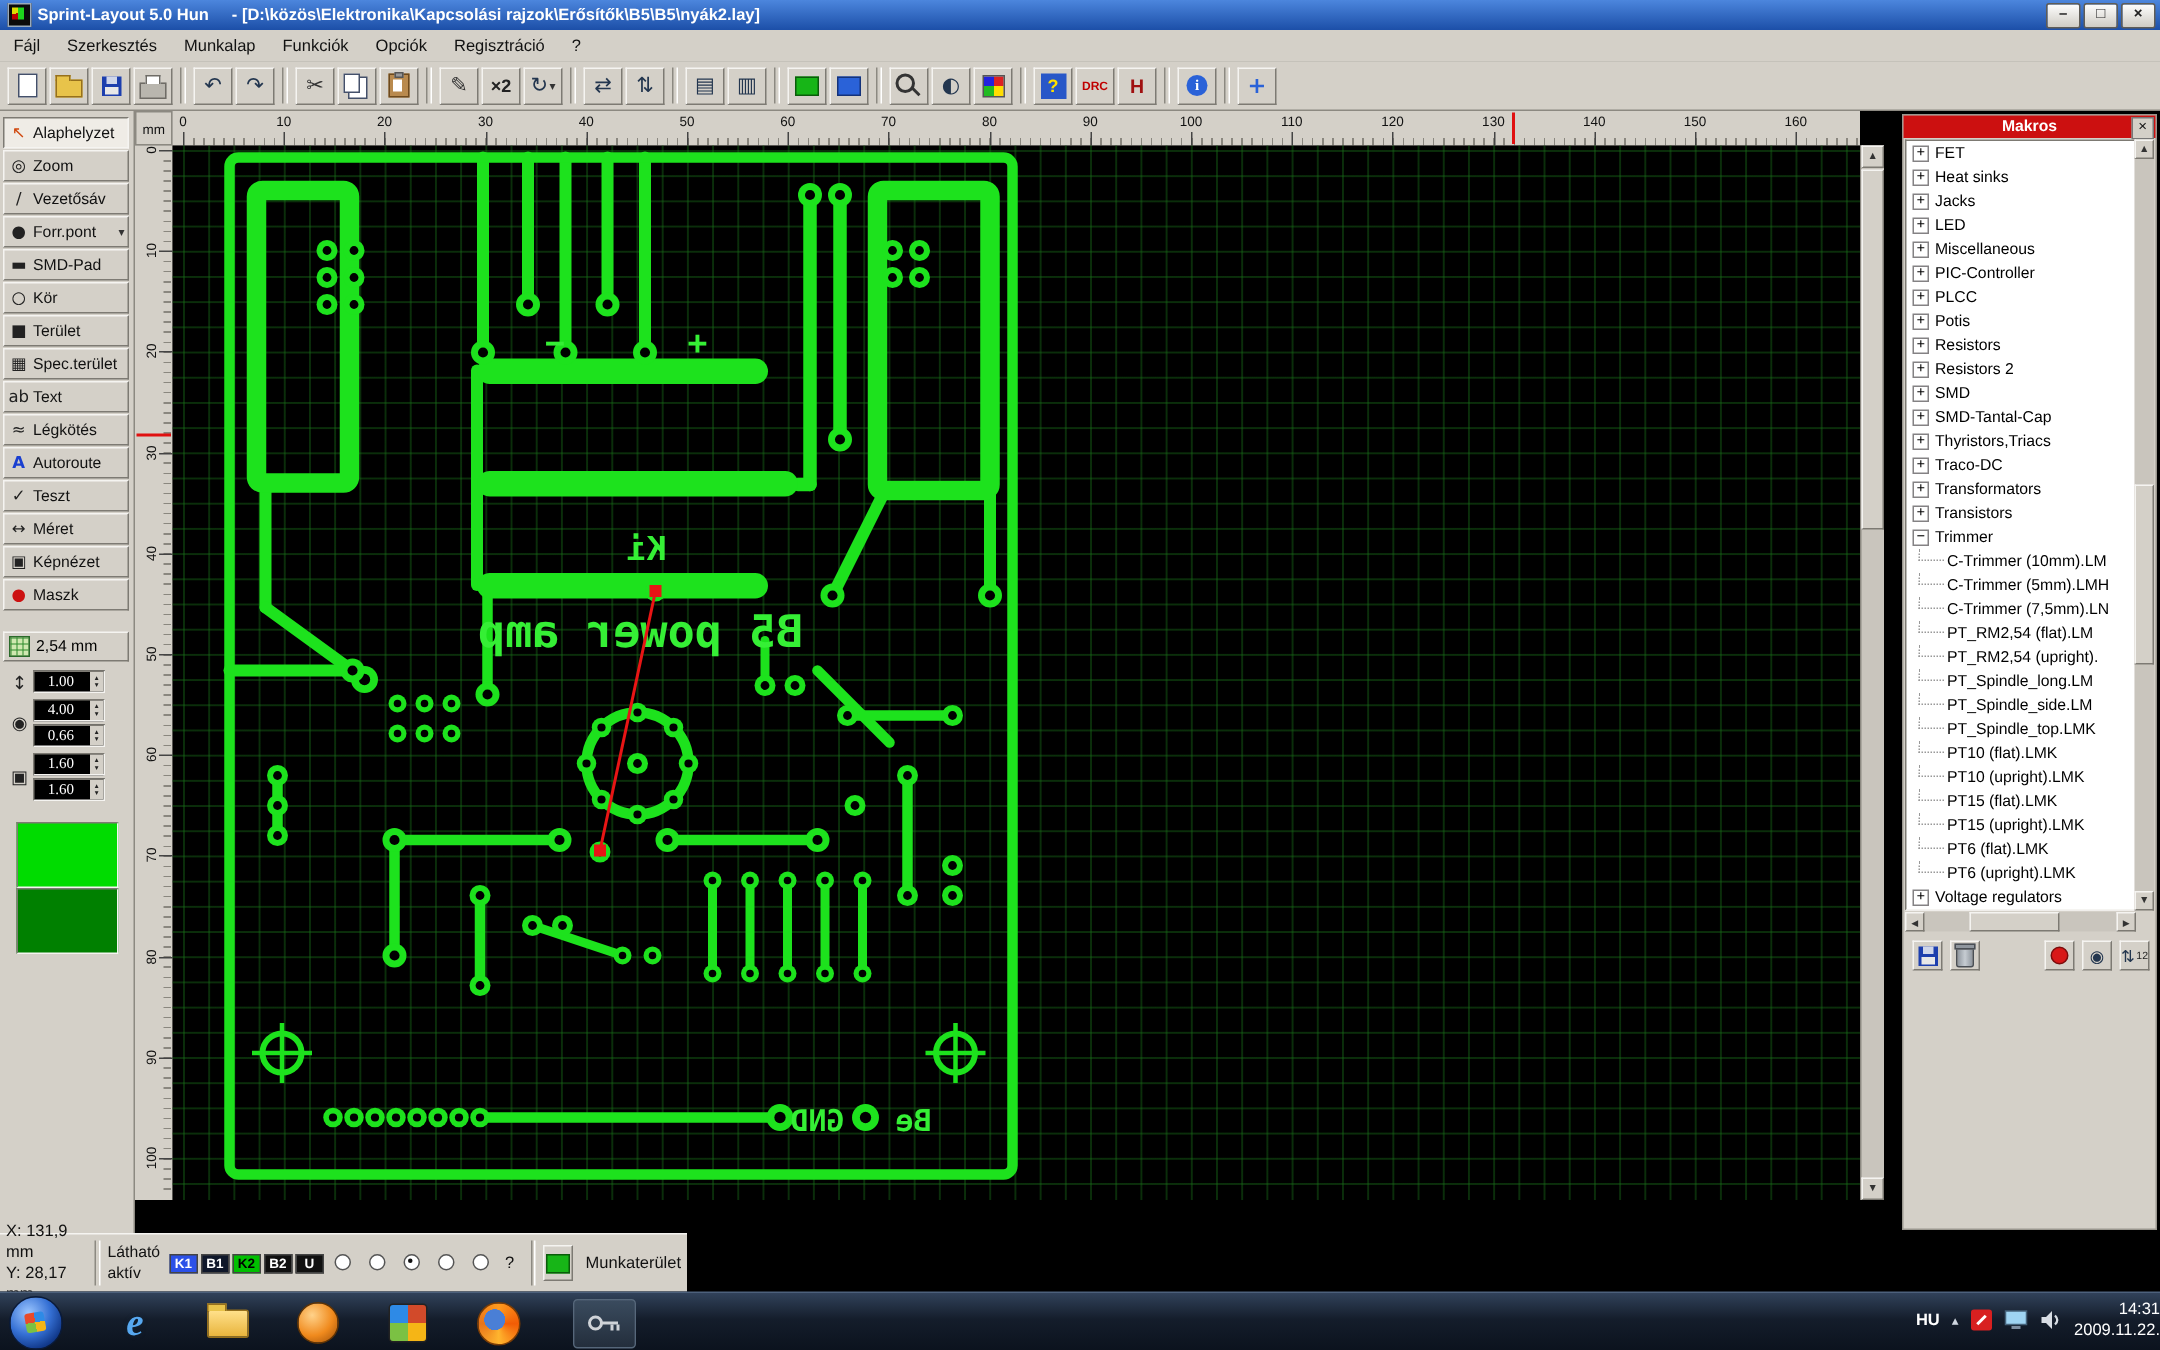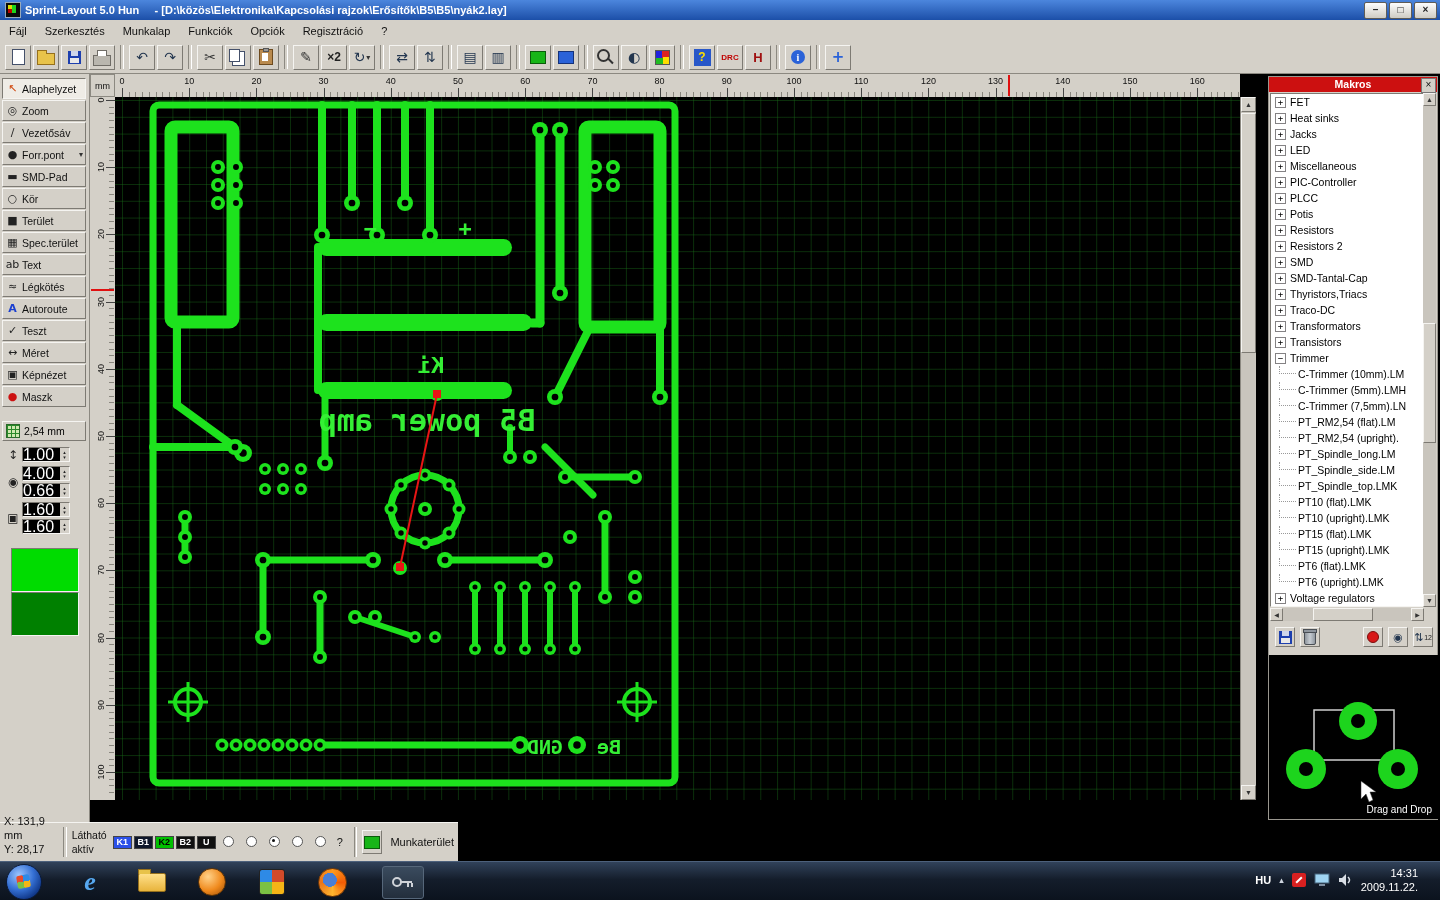--- a/index.html
+++ b/index.html
@@ -63,21 +63,21 @@
   .ic-autoroute{color:#1a3fd0;font-weight:bold}
   .ic-mask{color:#cc1111}
   .tool-lb{flex:1}
   .tool-dd{font-size:8px;color:#333}
   .gridbtn{width:84px;height:20px;margin:14px 2px 6px 2px;background:#d4d0c8;border:1px solid;border-color:#f5f4f1 #7d7a73 #7d7a73 #f5f4f1;display:flex;align-items:center;font-size:10.5px;box-sizing:border-box;padding:0 3px}
   .grid-ic{width:12px;height:12px;margin-right:4px;background-color:#cfe8b0;background-image:linear-gradient(#2a8a2a 1px,transparent 1px),linear-gradient(90deg,#2a8a2a 1px,transparent 1px);background-size:4px 4px;border:1px solid #2a6a2a}
   .frow{display:flex;align-items:center;margin:4px 2px 0 4px}
   .f-ic{width:18px;text-align:center;font-size:12px;color:#222;font-family:"DejaVu Sans",sans-serif}
   .fcol{display:flex;flex-direction:column;gap:2px}
   .fbox{width:48px;height:15px;background:#000;border:1px solid;border-color:#7d7a73 #f5f4f1 #f5f4f1 #7d7a73;display:flex;align-items:center;box-sizing:border-box}
-  .fval{flex:1;color:#fff;font-size:16px;text-align:left;padding-right:2px;font-family:Liberation Sans, sans-serif}
+  .fval{flex:1;color:#fff;font-size:10px;text-align:center;padding-right:2px;font-family:Liberation Serif, serif}
   .fspin{width:9px;display:flex;flex-direction:column;align-items:center;background:#d4d0c8;height:100%;justify-content:center}
   .fspin i{font-style:normal;font-size:5px;line-height:5px;color:#222}
   .swatch{width:66px;height:42px;margin:0 auto;border:1px solid;border-color:#7d7a73 #f5f4f1 #f5f4f1 #7d7a73}
   #swatches{margin-top:14px}
 
   
   #ruler-corner{position:absolute;left:90px;top:0;width:25px;height:23px;background:#d4d0c8;border:1px solid #8c8981;box-sizing:border-box;font-size:9px;display:flex;align-items:center;justify-content:center;color:#111}
   #ruler-top{position:absolute;left:115px;top:0;width:1125px;height:23px;background:#d4d0c8;border-bottom:1px solid #8c8981;overflow:hidden;background-image:repeating-linear-gradient(90deg,#8a877f 0 1px,transparent 1px 6.72px);background-size:1118px 5px;background-position:7px bottom;background-repeat:no-repeat}
   .htick{position:absolute;top:2px;transform:translateX(-50%);font-size:9px;color:#111}
   .htl{position:absolute;bottom:0;width:1px;height:9px;background:#444}
@@ -145,21 +145,21 @@
   .orb{position:absolute;left:6px;top:2px;width:34px;height:34px;border-radius:50%;background:radial-gradient(circle at 35% 30%,#9cc6ff,#3570d4 45%,#123a8c 75%,#0a2250);border:1px solid #0a1a38;position:absolute}
   .orb::after{content:"";position:absolute;left:10px;top:10px;width:13px;height:13px;background:conic-gradient(#2e8ae6 0 25%,#f5b516 0 50%,#7bc143 0 75%,#e84a2a 0);border-radius:2px;transform:rotate(-10deg)}
   .ql{position:absolute;top:5px;width:30px;height:30px;display:flex;align-items:center;justify-content:center}
   .ie-e{color:#57a8f0;font-size:26px;font-style:italic;font-weight:bold;font-family:"Liberation Serif",serif;text-shadow:0 0 3px #123}
   .folder-big{width:26px;height:17px;background:linear-gradient(#ffe08a,#e8b43c);border:1px solid #96701c;border-radius:2px;position:relative}
   .folder-big::before{content:"";position:absolute;left:-1px;top:-5px;width:11px;height:4px;background:#e8c34a;border:1px solid #96701c;border-bottom:none}
   .wmp{width:26px;height:26px;border-radius:50%;background:radial-gradient(circle at 35% 30%,#ffd28a,#f08a1d 55%,#9a4d08);border:1px solid #5e3305}
   .appgrid{width:24px;height:24px;background:conic-gradient(#d24a2a 0 25%,#f5b516 0 50%,#7bc143 0 75%,#2e8ae6 0);border-radius:3px;border:1px solid #222}
   .ffox{width:27px;height:27px;border-radius:50%;background:radial-gradient(circle at 40% 40%,#4a7fd6 0 30%,transparent 31%),conic-gradient(#ff9a1e,#f25c05,#ffb52e,#e8741a,#ff9a1e);border:1px solid #7a3c05}
   .ql-btn{position:absolute;left:382px;top:4px;width:40px;height:31px;background:linear-gradient(#3a4b5e,#232e3c);border:1px solid #56677a;border-radius:3px;display:flex;align-items:center;justify-content:center}
-  .tray{position:absolute;right:0;top:0;height:35px;display:flex;align-items:center;gap:8px;padding-right:22px}
+  .tray{position:absolute;right:0;top:0;height:35px;display:flex;align-items:center;gap:8px;padding-right:0}
   .tray-lang{color:#fff;font-size:11px;font-weight:bold}
   .tray-caret{color:#cfd6e0;font-size:9px}
   .tray-red{width:14px;height:14px;background:#d82020;border-radius:2px;position:relative}
   .tray-red::after{content:"";position:absolute;left:3px;top:6px;width:8px;height:2px;background:#fff;transform:rotate(-45deg)}
   .clock{color:#fff;font-size:11px;text-align:right;line-height:14px}
 </style>
 </head>
 <body>
 
 <div class="screen">
@@ -864,33 +864,20 @@
             <span class="ci i-record"></span>
           </div>
         <div class="mtb">
             <span class="tglyph">◉</span>
           </div>
         <div class="mtb">
             <span class="tglyph">⇅</span>
             <span class="sort12">12</span>
           </div>
       </div>
-      <div id="macro-preview">
-        <svg width="170" height="164" viewBox="0 0 170 164">
-          <rect x="45" y="55" width="80" height="50" fill="none" stroke="#cfcfcf" stroke-width="1.5"></rect>
-          <circle cx="89" cy="66" r="19" fill="#1dd41d"></circle>
-          <circle cx="89" cy="66" r="7" fill="#000"></circle>
-          <circle cx="37" cy="114" r="20" fill="#1dd41d"></circle>
-          <circle cx="37" cy="114" r="7" fill="#000"></circle>
-          <circle cx="129" cy="114" r="20" fill="#1dd41d"></circle>
-          <circle cx="129" cy="114" r="7" fill="#000"></circle>
-          <polygon points="92,126 92,144 97,139 100,147 104,145 101,137 107,137" fill="#ffffff" stroke="#333" stroke-width="0.5"></polygon>
-          <text x="163" y="158" text-anchor="end" fill="#ffffff" font-size="10" font-family="Liberation Sans, sans-serif">Drag and Drop</text>
-        </svg>
-      </div>
     </div>
   </div>
 
   <div id="statusbar">
     <div class="sb-gray">
       <div class="sb-coords">
         <div>X:  131,9 mm</div>
         <div>Y:  28,17 mm</div>
       </div>
       <div class="sb-sep"></div>

